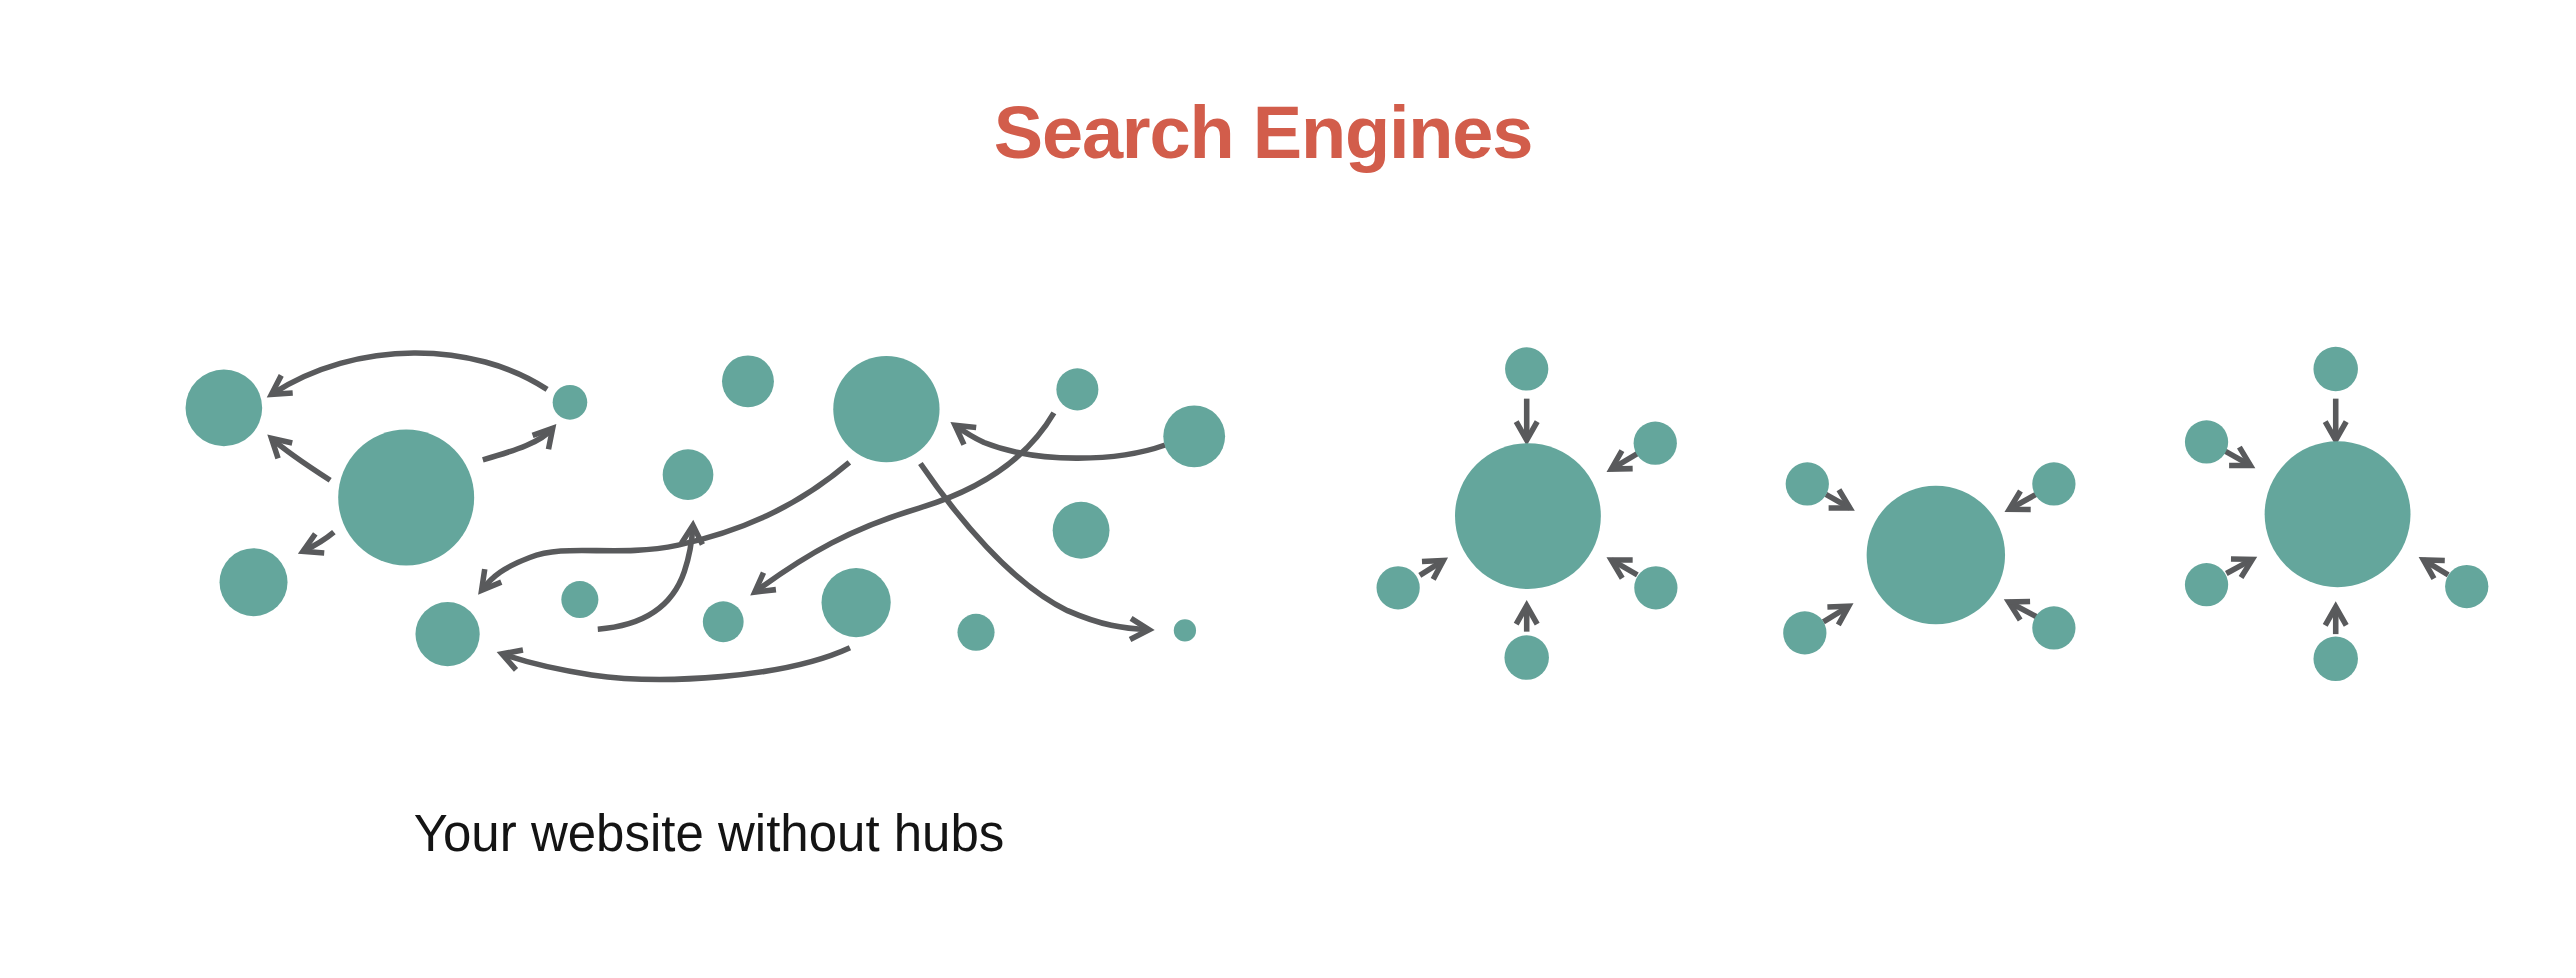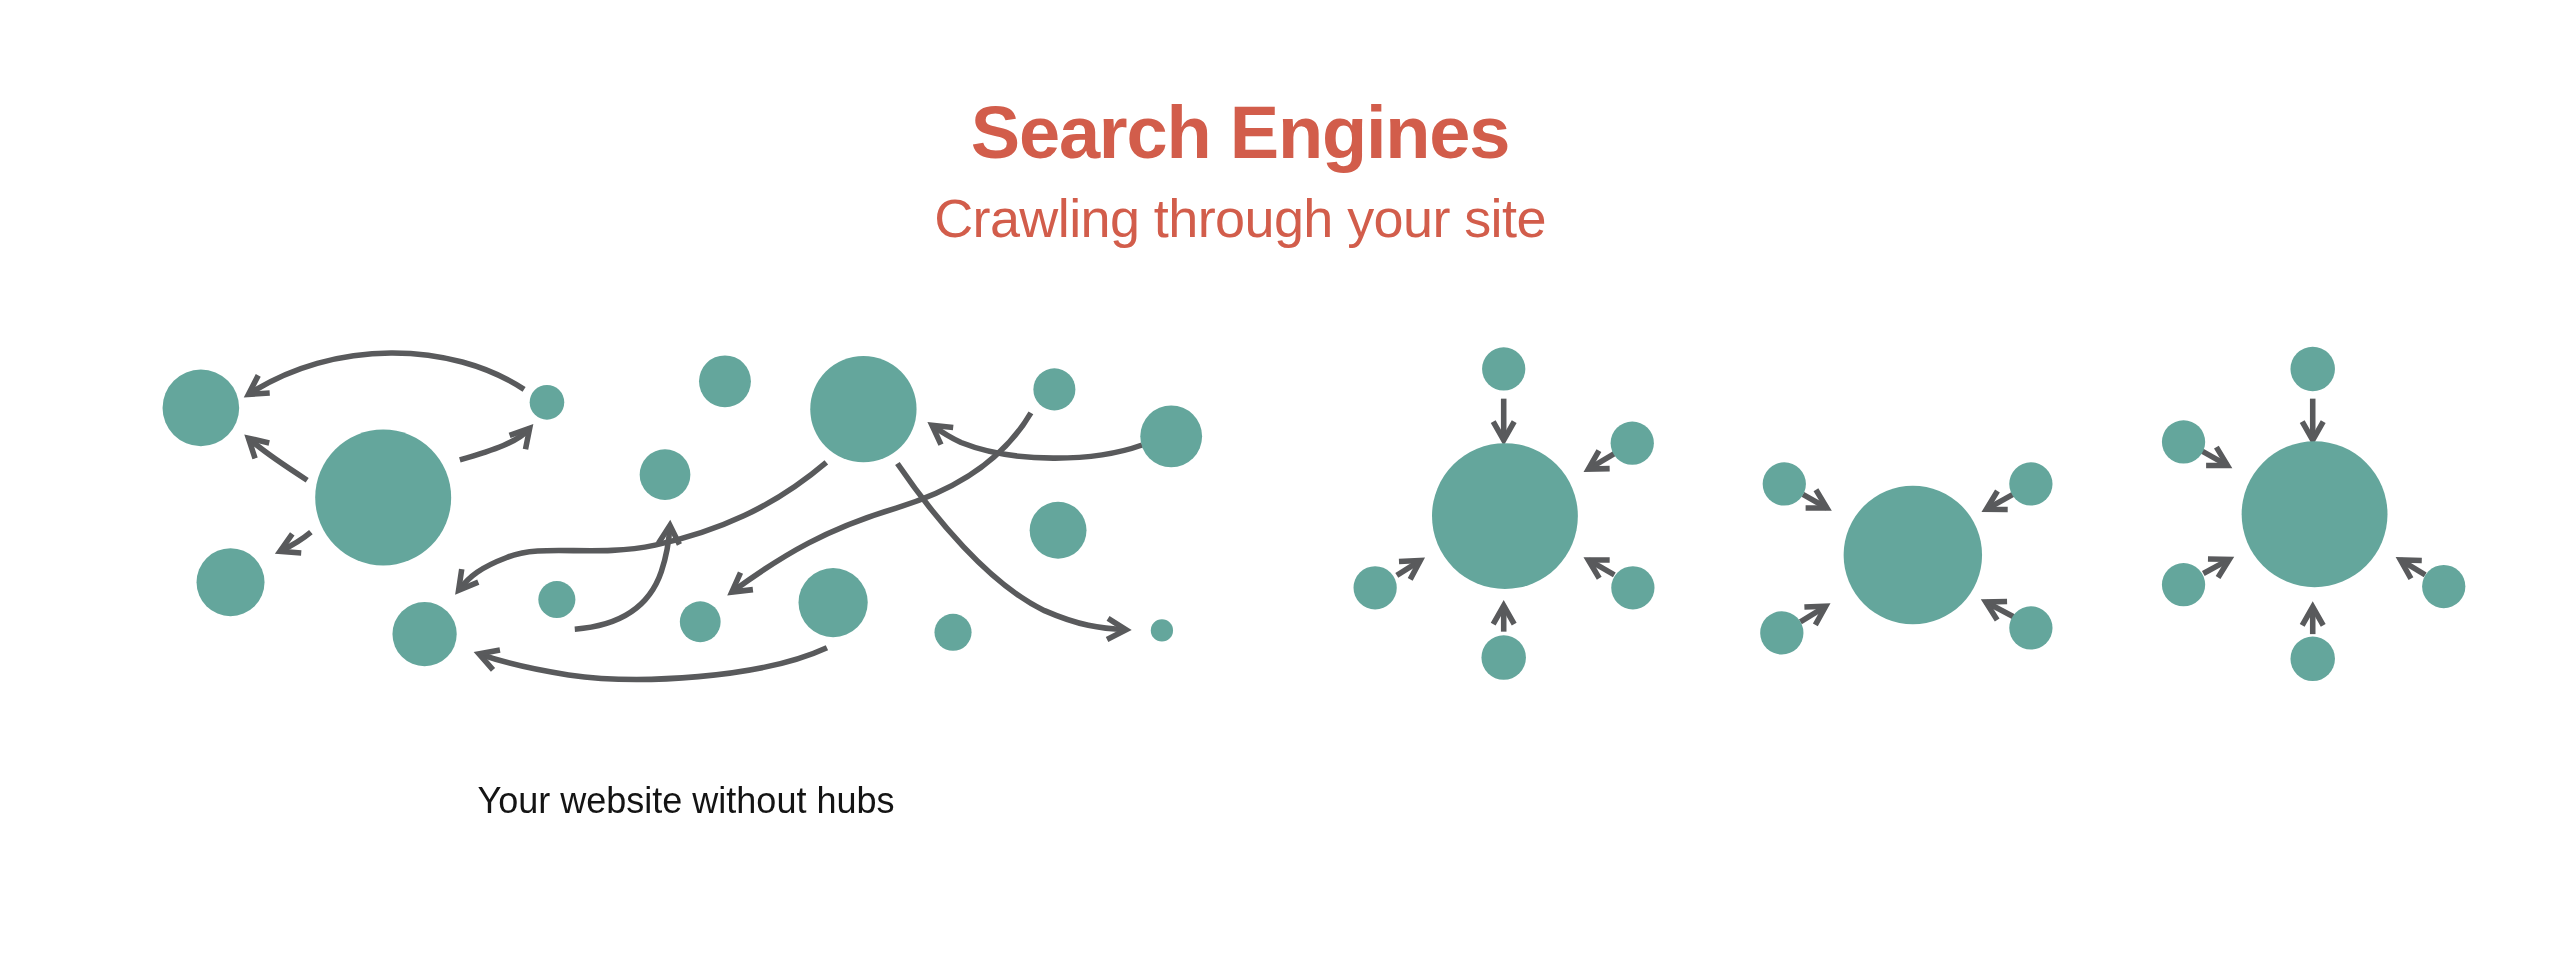--- a/index.html
+++ b/index.html
@@ -9,20 +9,21 @@
   body {
     font-family: "Liberation Sans", sans-serif;
     background: var(--bg, #ffffff);
   }
   .stage {
     position: relative;
     width: 2480px;
     height: 979px;
     background: var(--bg, #ffffff);
     overflow: hidden;
+    margin-left: 23px;
   }
   .stage svg {
     position: absolute;
     left: 0;
     top: 0;
   }
   .title {
     position: absolute;
     left: 0;
     right: 0;
@@ -39,23 +40,23 @@
     right: 0;
     top: 187px;
     text-align: center;
     font-size: 54px;
     font-weight: 400;
     letter-spacing: -0.6px;
     color: var(--red, #d25d4b);
   }
   .caption {
     position: absolute;
-    top: 780px;
+    top: 804px;
     transform: translateX(-50%);
-    font-size: 36px;
+    font-size: 51px;
     font-weight: 400;
     letter-spacing: 0px;
     color: var(--black, #141414);
     white-space: nowrap;
   }
   .caption-left  { left: 686px; }
   .caption-right { left: 1907px; }
 </style>
 </head>
 <body>
@@ -125,17 +126,16 @@
         <circle cx="3745" cy="832" r="118" fill="#64a69c"></circle>
         <circle cx="3742" cy="597" r="36" fill="#64a69c"></circle>
         <circle cx="3533" cy="715" r="35" fill="#64a69c"></circle>
         <circle cx="3533" cy="946" r="35" fill="#64a69c"></circle>
         <circle cx="3742" cy="1066" r="36" fill="#64a69c"></circle>
         <circle cx="3954" cy="949" r="35" fill="#64a69c"></circle>
       </g>
   </svg>
 
   <div class="title">Search Engines</div>
-  <div class="subtitle">Crawling through your site</div>
   <div class="caption caption-left">Your website without hubs</div>
 
 </div>
 
 
 </body></html>

